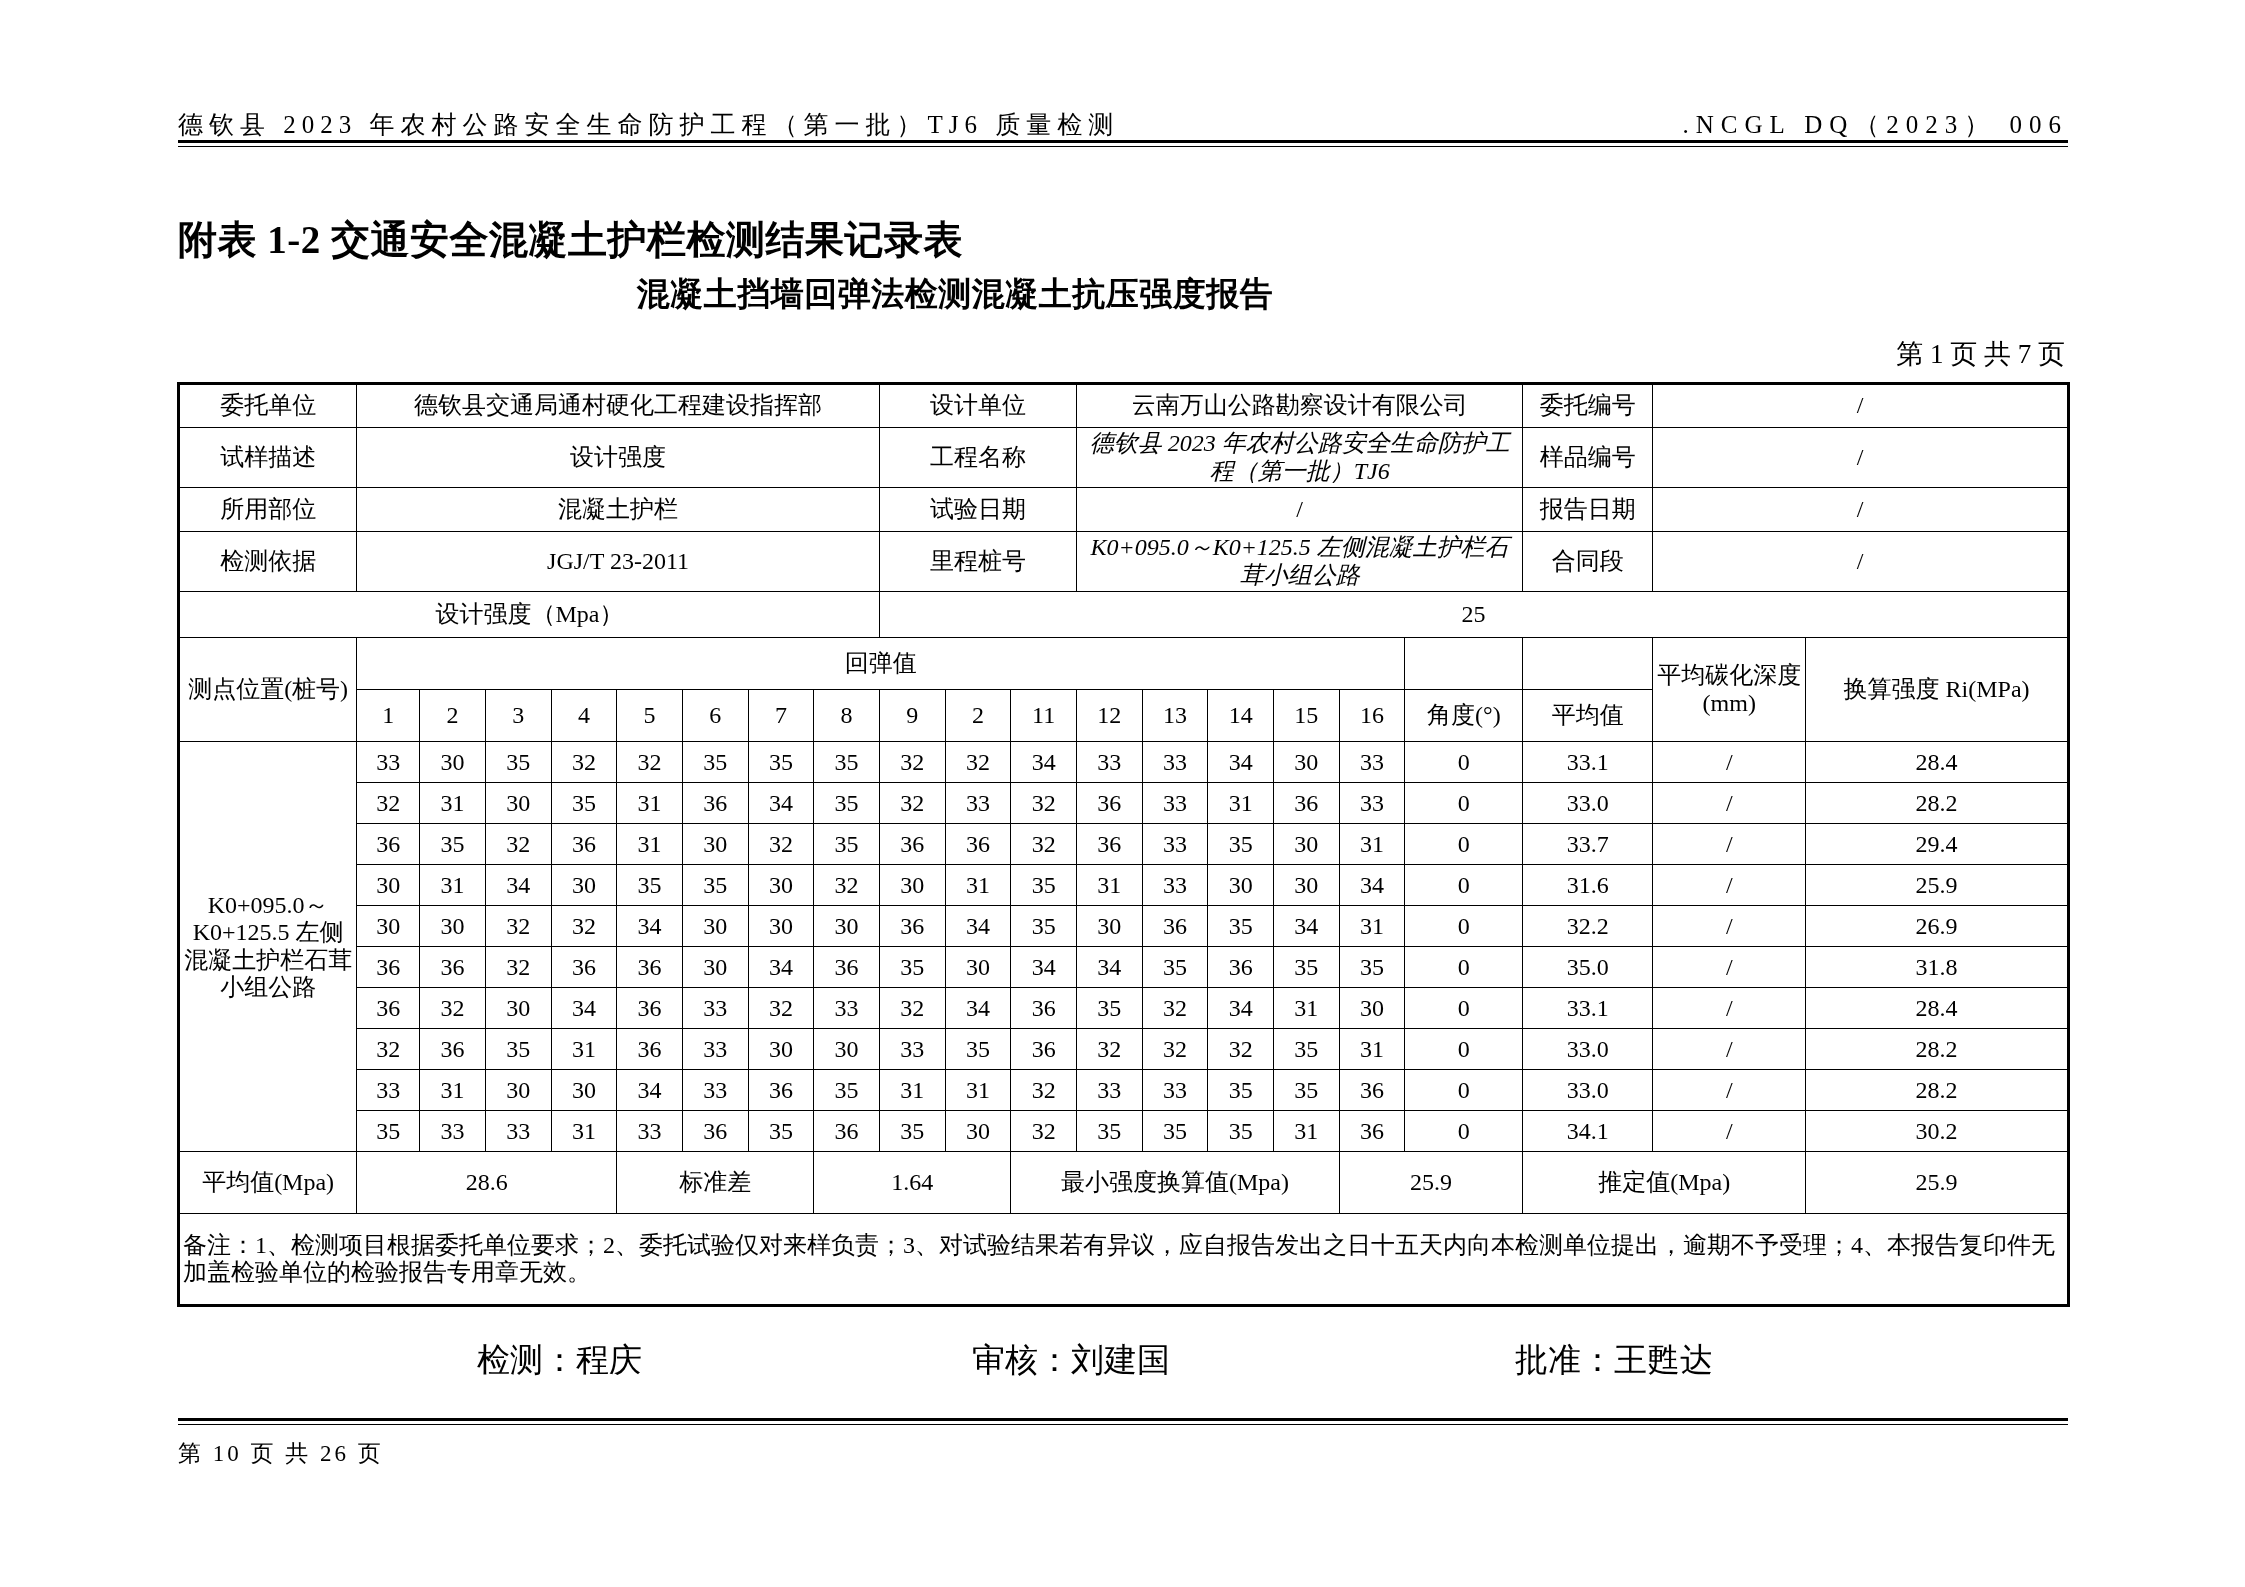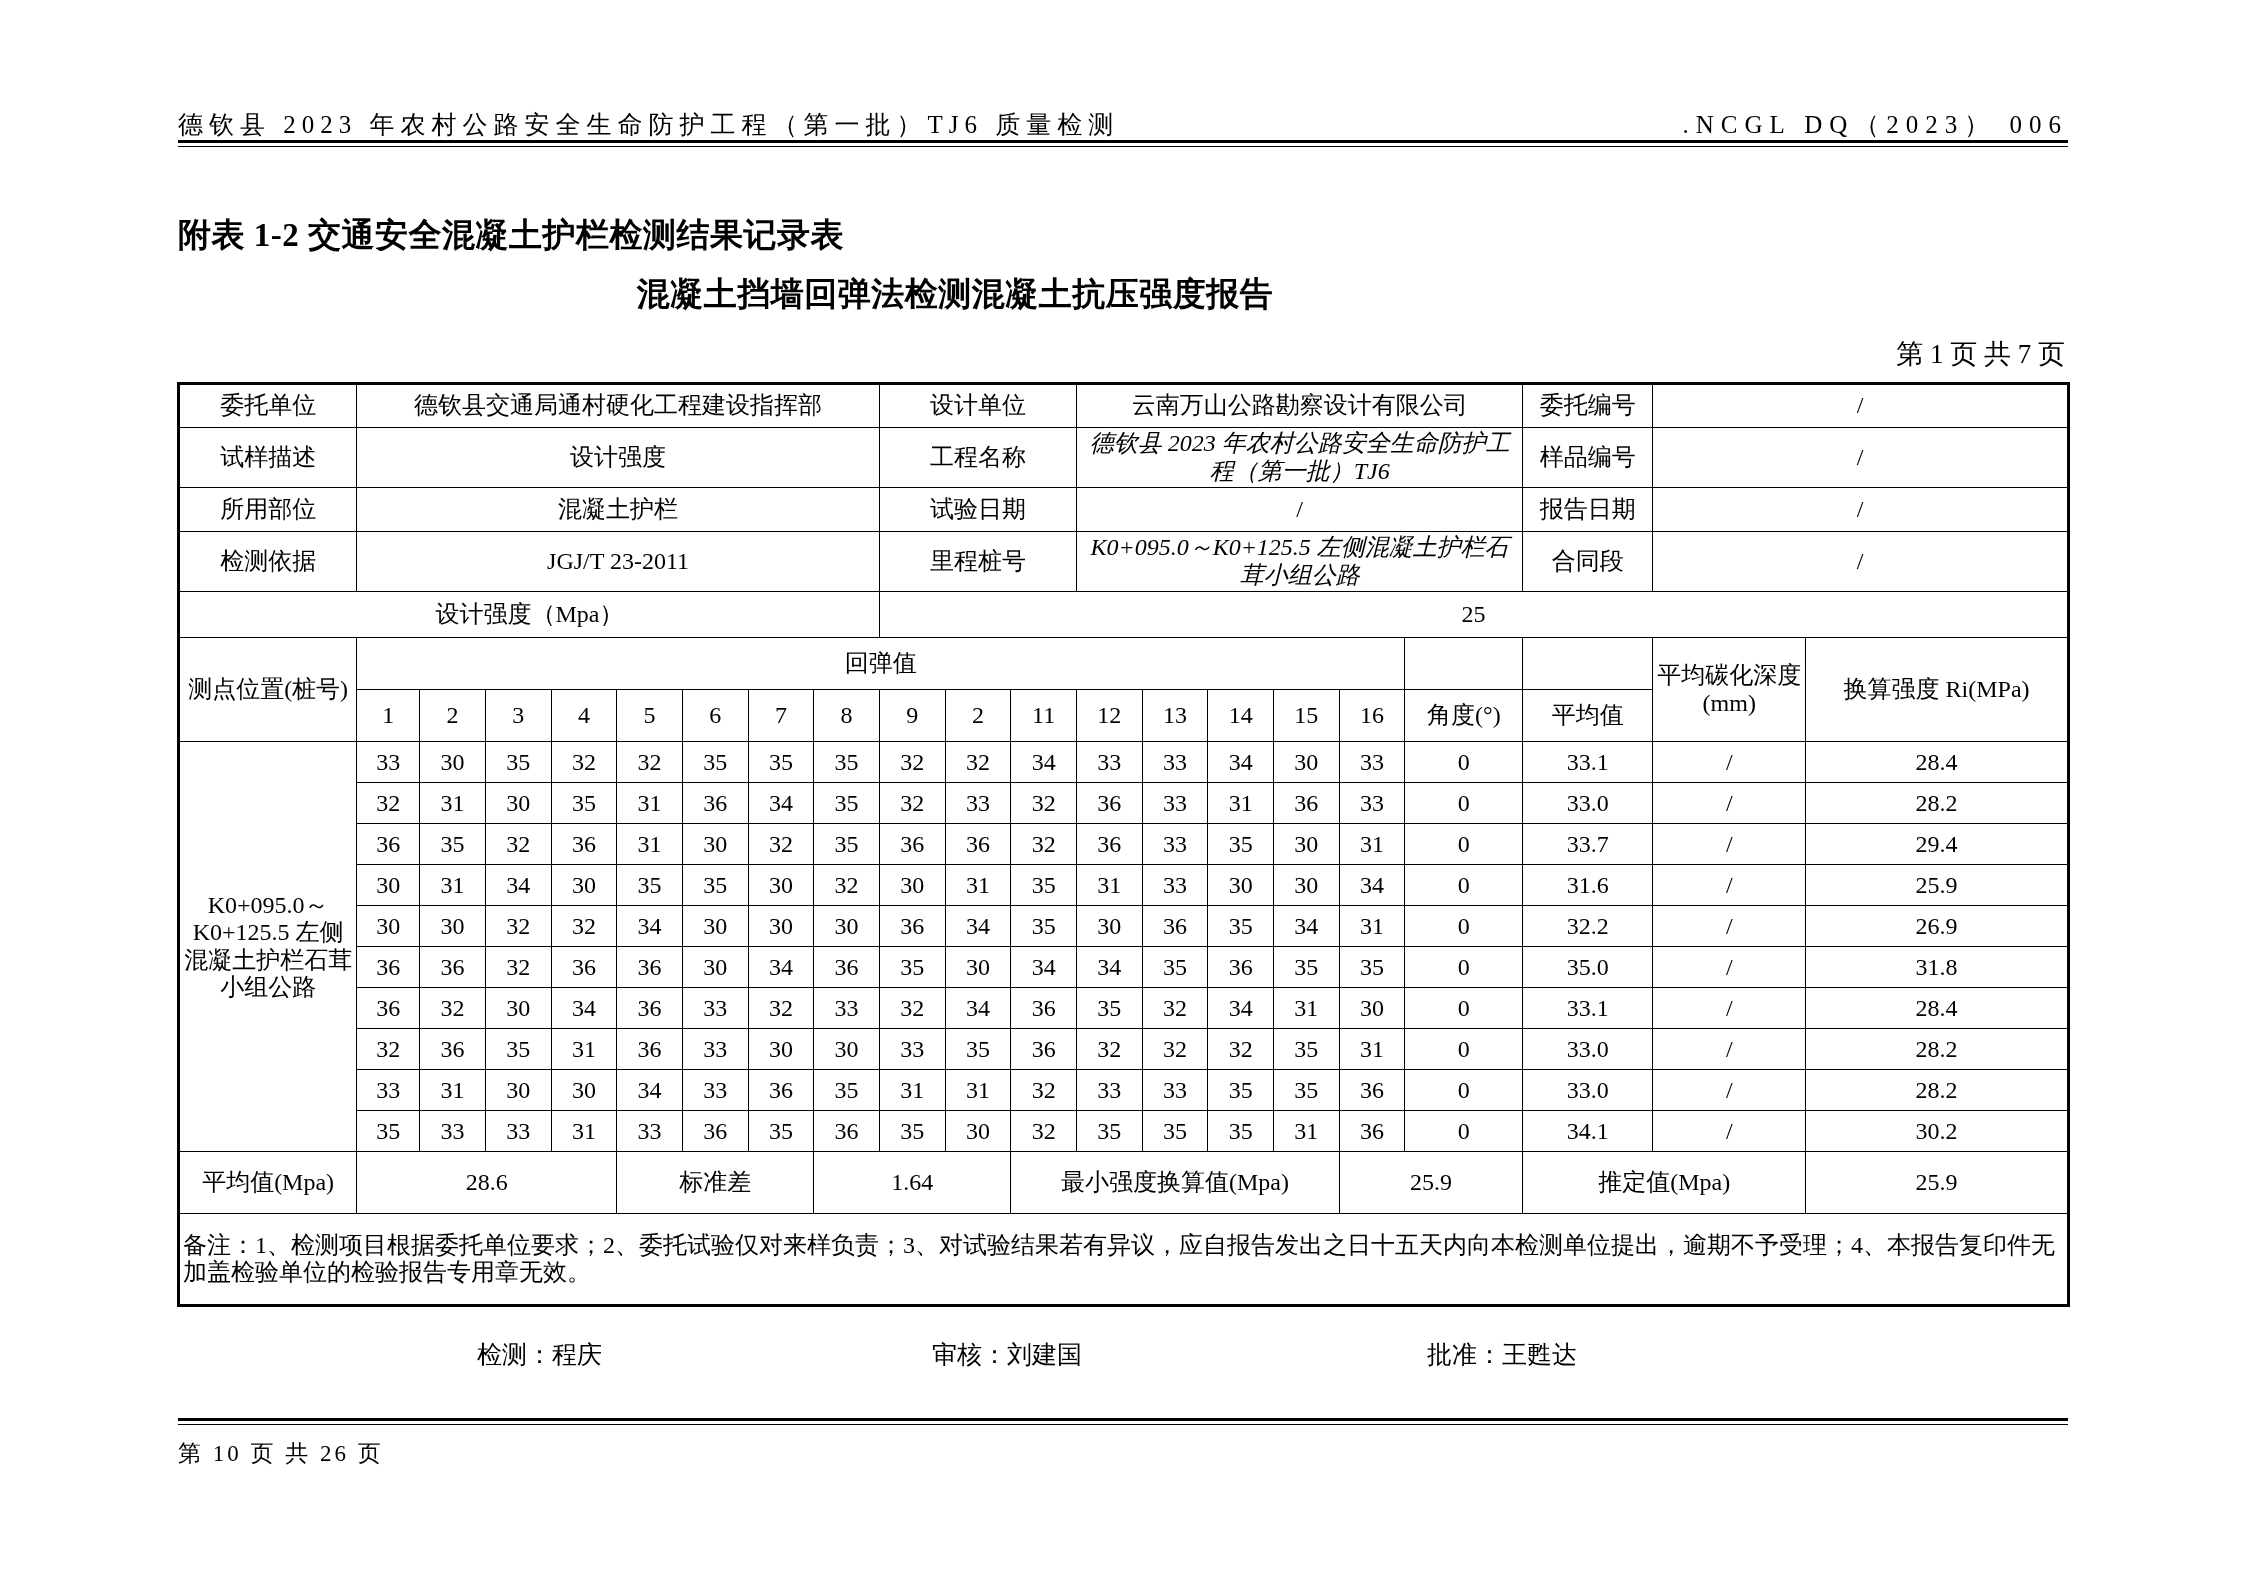--- a/index.html
+++ b/index.html
@@ -45,21 +45,21 @@
     border-top: 3px solid #000;
     border-bottom: 1px solid #000;
     height: 3px;
   }
 
   
   .title-1 {
     position: absolute;
     left: 178px;
     top: 213px;
-    font-size: 33px;
+    font-size: 39px;
     font-weight: bold;
     letter-spacing: 0.5px;
     white-space: nowrap;
   }
   .title-2 {
     position: absolute;
     left: 0;
     top: 272px;
     width: 1910px;
     text-align: center;
@@ -111,21 +111,21 @@
     line-height: 1.5;
     padding: 8px 10px 10px 10px;
   }
 
   
   .sign-row {
     position: absolute;
     left: 177px;
     width: 1893px;
     display: flex;
-    font-size: 25px;
+    font-size: 33px;
     white-space: nowrap;
   }
   .sign-row .s1 { margin-left: 300px; }
   .sign-row .s2 { margin-left: 330px; }
   .sign-row .s3 { margin-left: 345px; }
 
   
   .foot-rule {
     position: absolute;
     left: 178px;

